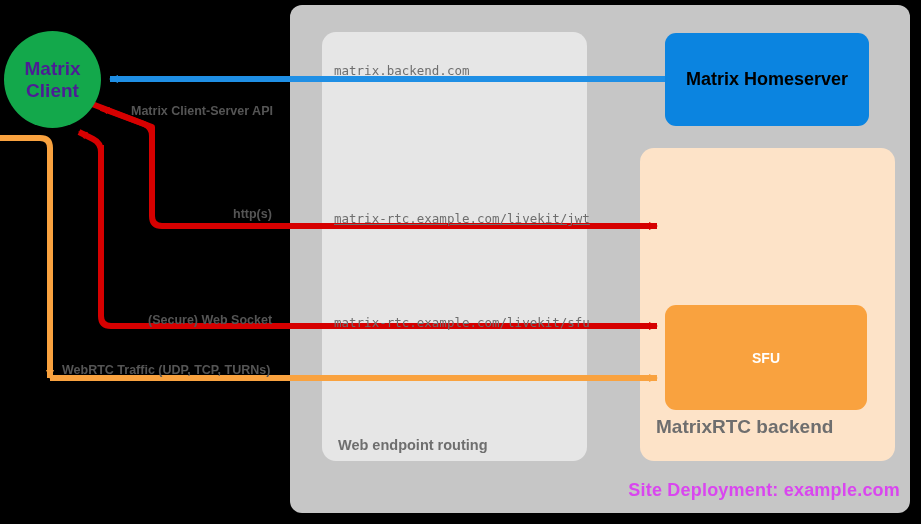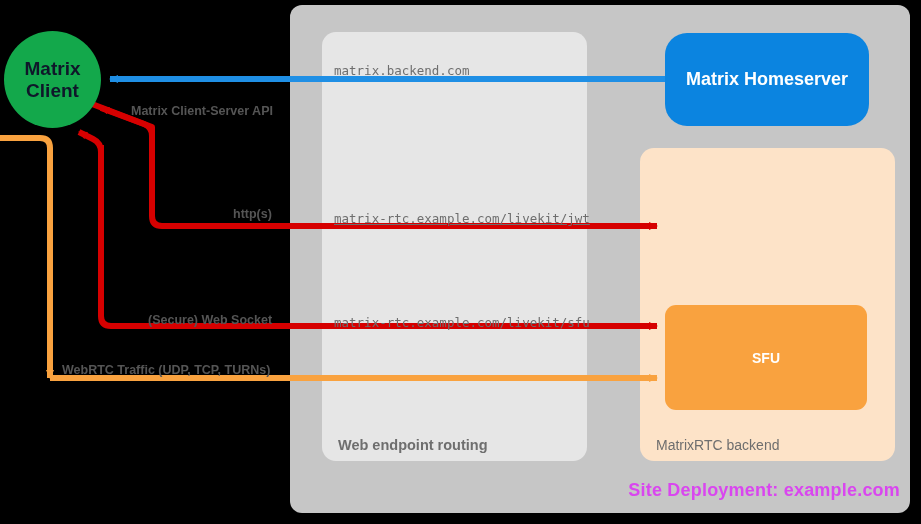--- a/index.html
+++ b/index.html
@@ -16,31 +16,31 @@
       text-align:right;color:#d946ef;font-size:18px;font-weight:bold;
       letter-spacing:.2px;}
 
   #web-routing{left:322px;top:32px;width:265px;height:429px;
       background:#e6e6e6;border-radius:14px;}
   #web-routing-label{left:338px;top:437px;color:#6e6e6e;
       font-size:14.5px;font-weight:bold;}
 
   #rtc-backend{left:640px;top:148px;width:255px;height:313px;
       background:#fde3c8;border-radius:14px;}
-  #rtc-backend-label{left:656px;top:437px;color:#6e6e6e;
-      font-size:14px;font-weight:normal;}
+  #rtc-backend-label{left:656px;top:416px;color:#6e6e6e;
+      font-size:19px;font-weight:bold;}
 
   
   #matrix-client{left:4px;top:31px;width:97px;height:97px;border-radius:50%;
-      background:#13a84b;color:#0f172a;font-size:19px;font-weight:bold;
+      background:#13a84b;color:#4c1d95;font-size:19px;font-weight:bold;
       line-height:1.12;display:flex;align-items:center;justify-content:center;
       text-align:center;}
 
-  #homeserver{left:665px;top:33px;width:204px;height:93px;border-radius:22px;
-      background:#0b84e0;color:#ffffff;font-size:18px;font-weight:bold;
+  #homeserver{left:665px;top:33px;width:204px;height:93px;border-radius:11px;
+      background:#0b84e0;color:#000000;font-size:18px;font-weight:bold;
       display:flex;align-items:center;justify-content:center;text-align:center;}
 
   #auth-service{left:665px;top:175px;width:202px;height:105px;border-radius:11px;
       background:#cc0000;color:#fff;font-size:17px;font-weight:bold;
       line-height:1.25;display:flex;align-items:center;justify-content:center;
       text-align:center;}
 
   #sfu{left:665px;top:305px;width:202px;height:105px;border-radius:11px;
       background:#f9a23f;color:#fff;font-size:14px;font-weight:bold;
       display:flex;align-items:center;justify-content:center;text-align:center;}

